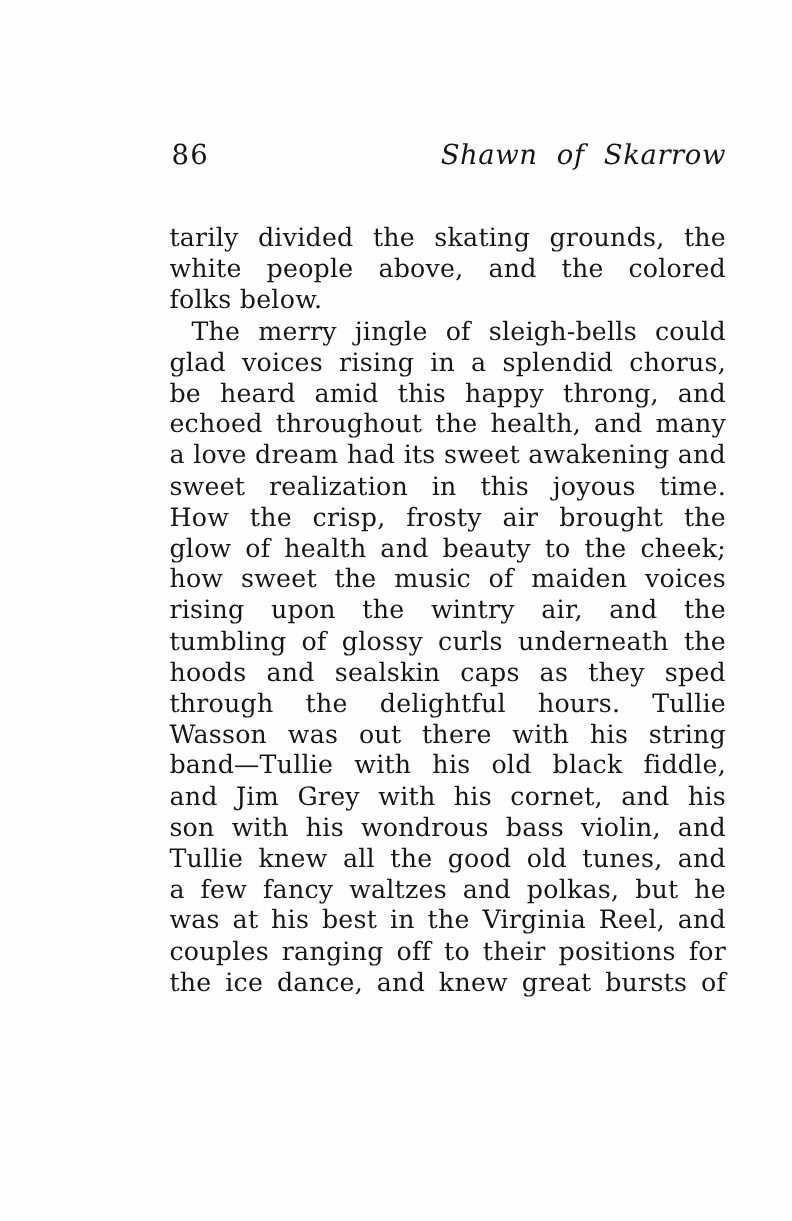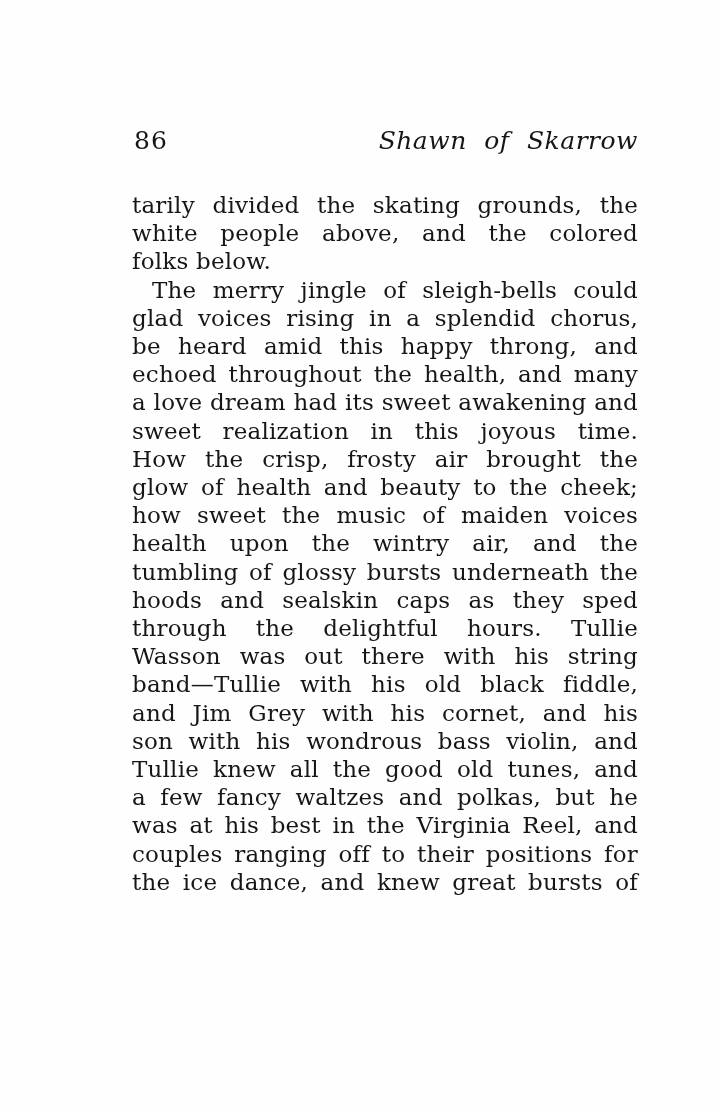--- a/index.html
+++ b/index.html
@@ -12,21 +12,21 @@
     font-family: "DejaVu Serif", "Liberation Serif", serif;
   }
   .page {
     position: relative;
     width: 720px;
     height: 1110px;
     overflow: hidden;
   }
   .text-block {
     position: absolute;
-    left: 132px;
+    left: 154px;
     top: 126px;
     width: 506px;
   }
   .running-header {
     position: relative;
     height: 30px;
     font-size: 25px;
     line-height: 30px;
   }
   .page-number {
@@ -36,21 +36,21 @@
     letter-spacing: 1px;
   }
   .book-title {
     width: 100%;
     text-align: right;
     font-style: italic;
     word-spacing: 9px;
     letter-spacing: 0.5px;
   }
   .body-text {
-    margin-top: 35px;
+    margin-top: 47px;
     font-size: 23px;
     line-height: 28.2px;
     letter-spacing: 0.2px;
   }
   .line {
     text-align: justify;
     text-align-last: justify;
     white-space: normal;
   }
   .line.last-left {
@@ -75,22 +75,22 @@
         <div class="line last-left">folks below.</div>
         <div class="line indent">The merry jingle of sleigh-bells could</div>
         <div class="line">glad voices rising in a splendid chorus,</div>
         <div class="line">be heard amid this happy throng, and</div>
         <div class="line">echoed throughout the health, and many</div>
         <div class="line">a love dream had its sweet awakening and</div>
         <div class="line">sweet realization in this joyous time.</div>
         <div class="line">How the crisp, frosty air brought the</div>
         <div class="line">glow of health and beauty to the cheek;</div>
         <div class="line">how sweet the music of maiden voices</div>
-        <div class="line">health upon the wintry air, and the</div>
-        <div class="line">tumbling of glossy bursts underneath the</div>
+        <div class="line">rising upon the wintry air, and the</div>
+        <div class="line">tumbling of glossy curls underneath the</div>
         <div class="line">hoods and sealskin caps as they sped</div>
         <div class="line">through the delightful hours. Tullie</div>
         <div class="line">Wasson was out there with his string</div>
         <div class="line">band—Tullie with his old black fiddle,</div>
         <div class="line">and Jim Grey with his cornet, and his</div>
         <div class="line">son with his wondrous bass violin, and</div>
         <div class="line">Tullie knew all the good old tunes, and</div>
         <div class="line">a few fancy waltzes and polkas, but he</div>
         <div class="line">was at his best in the Virginia Reel, and</div>
         <div class="line">couples ranging off to their positions for</div>

